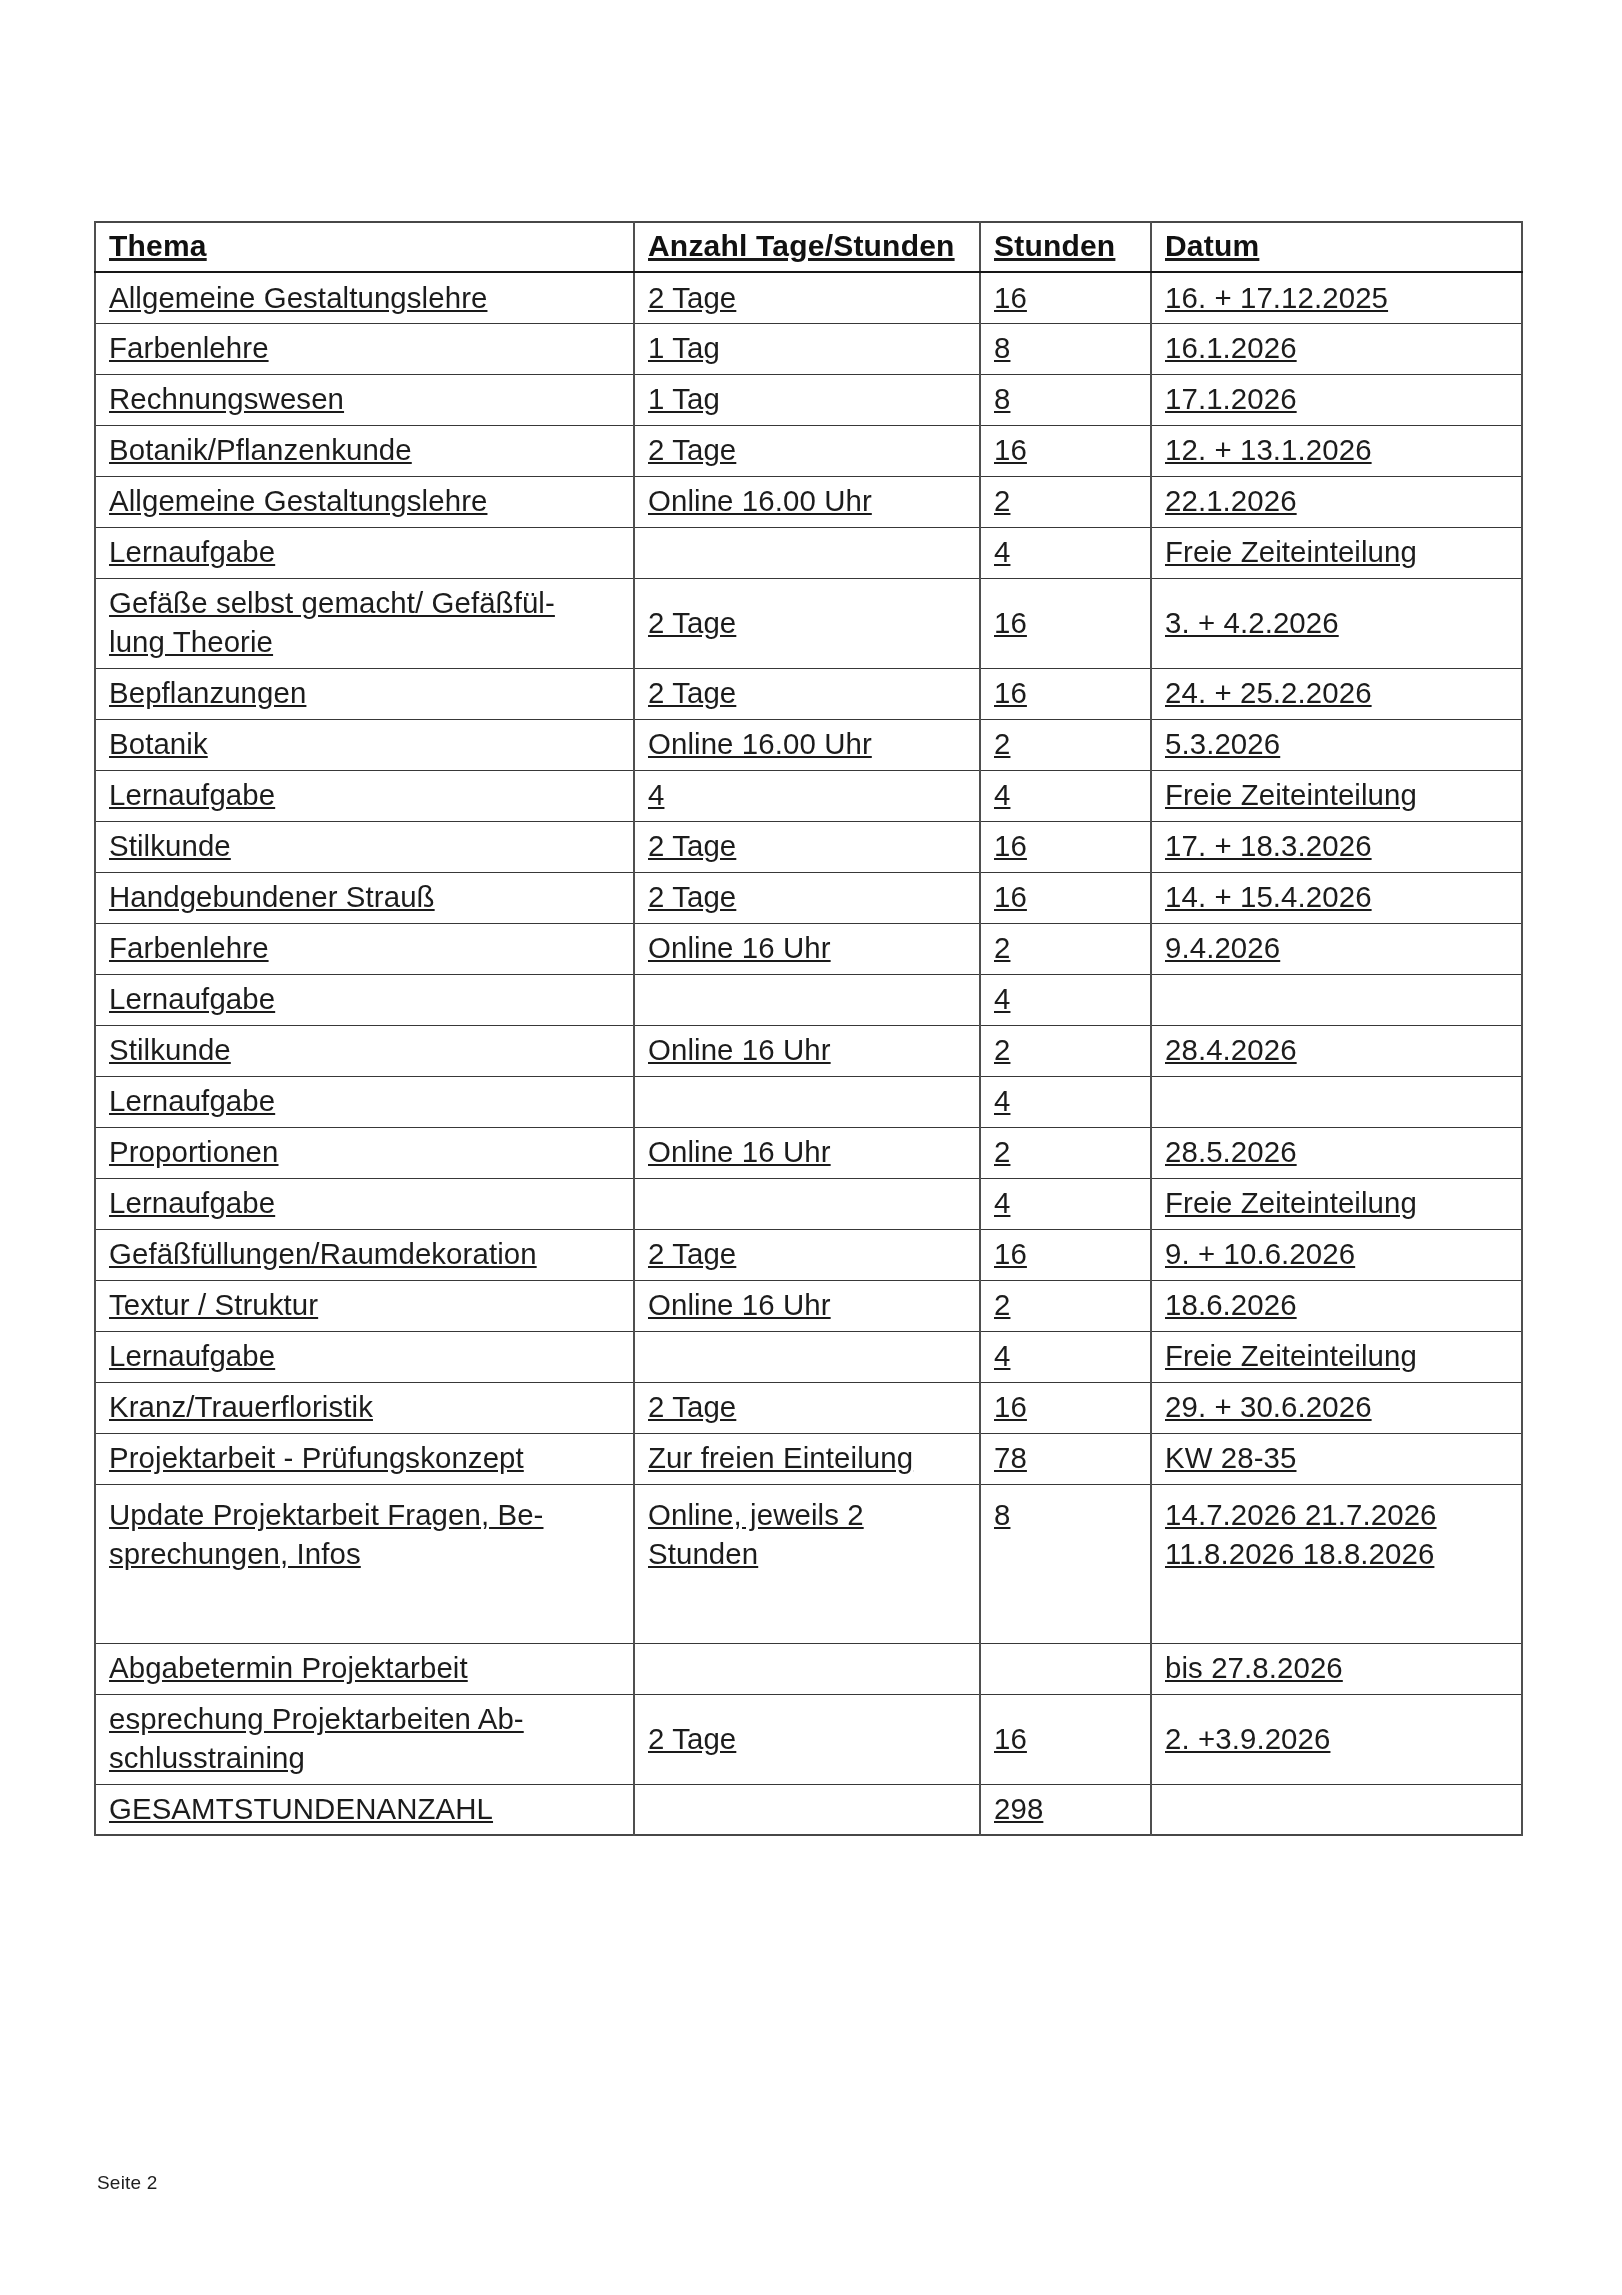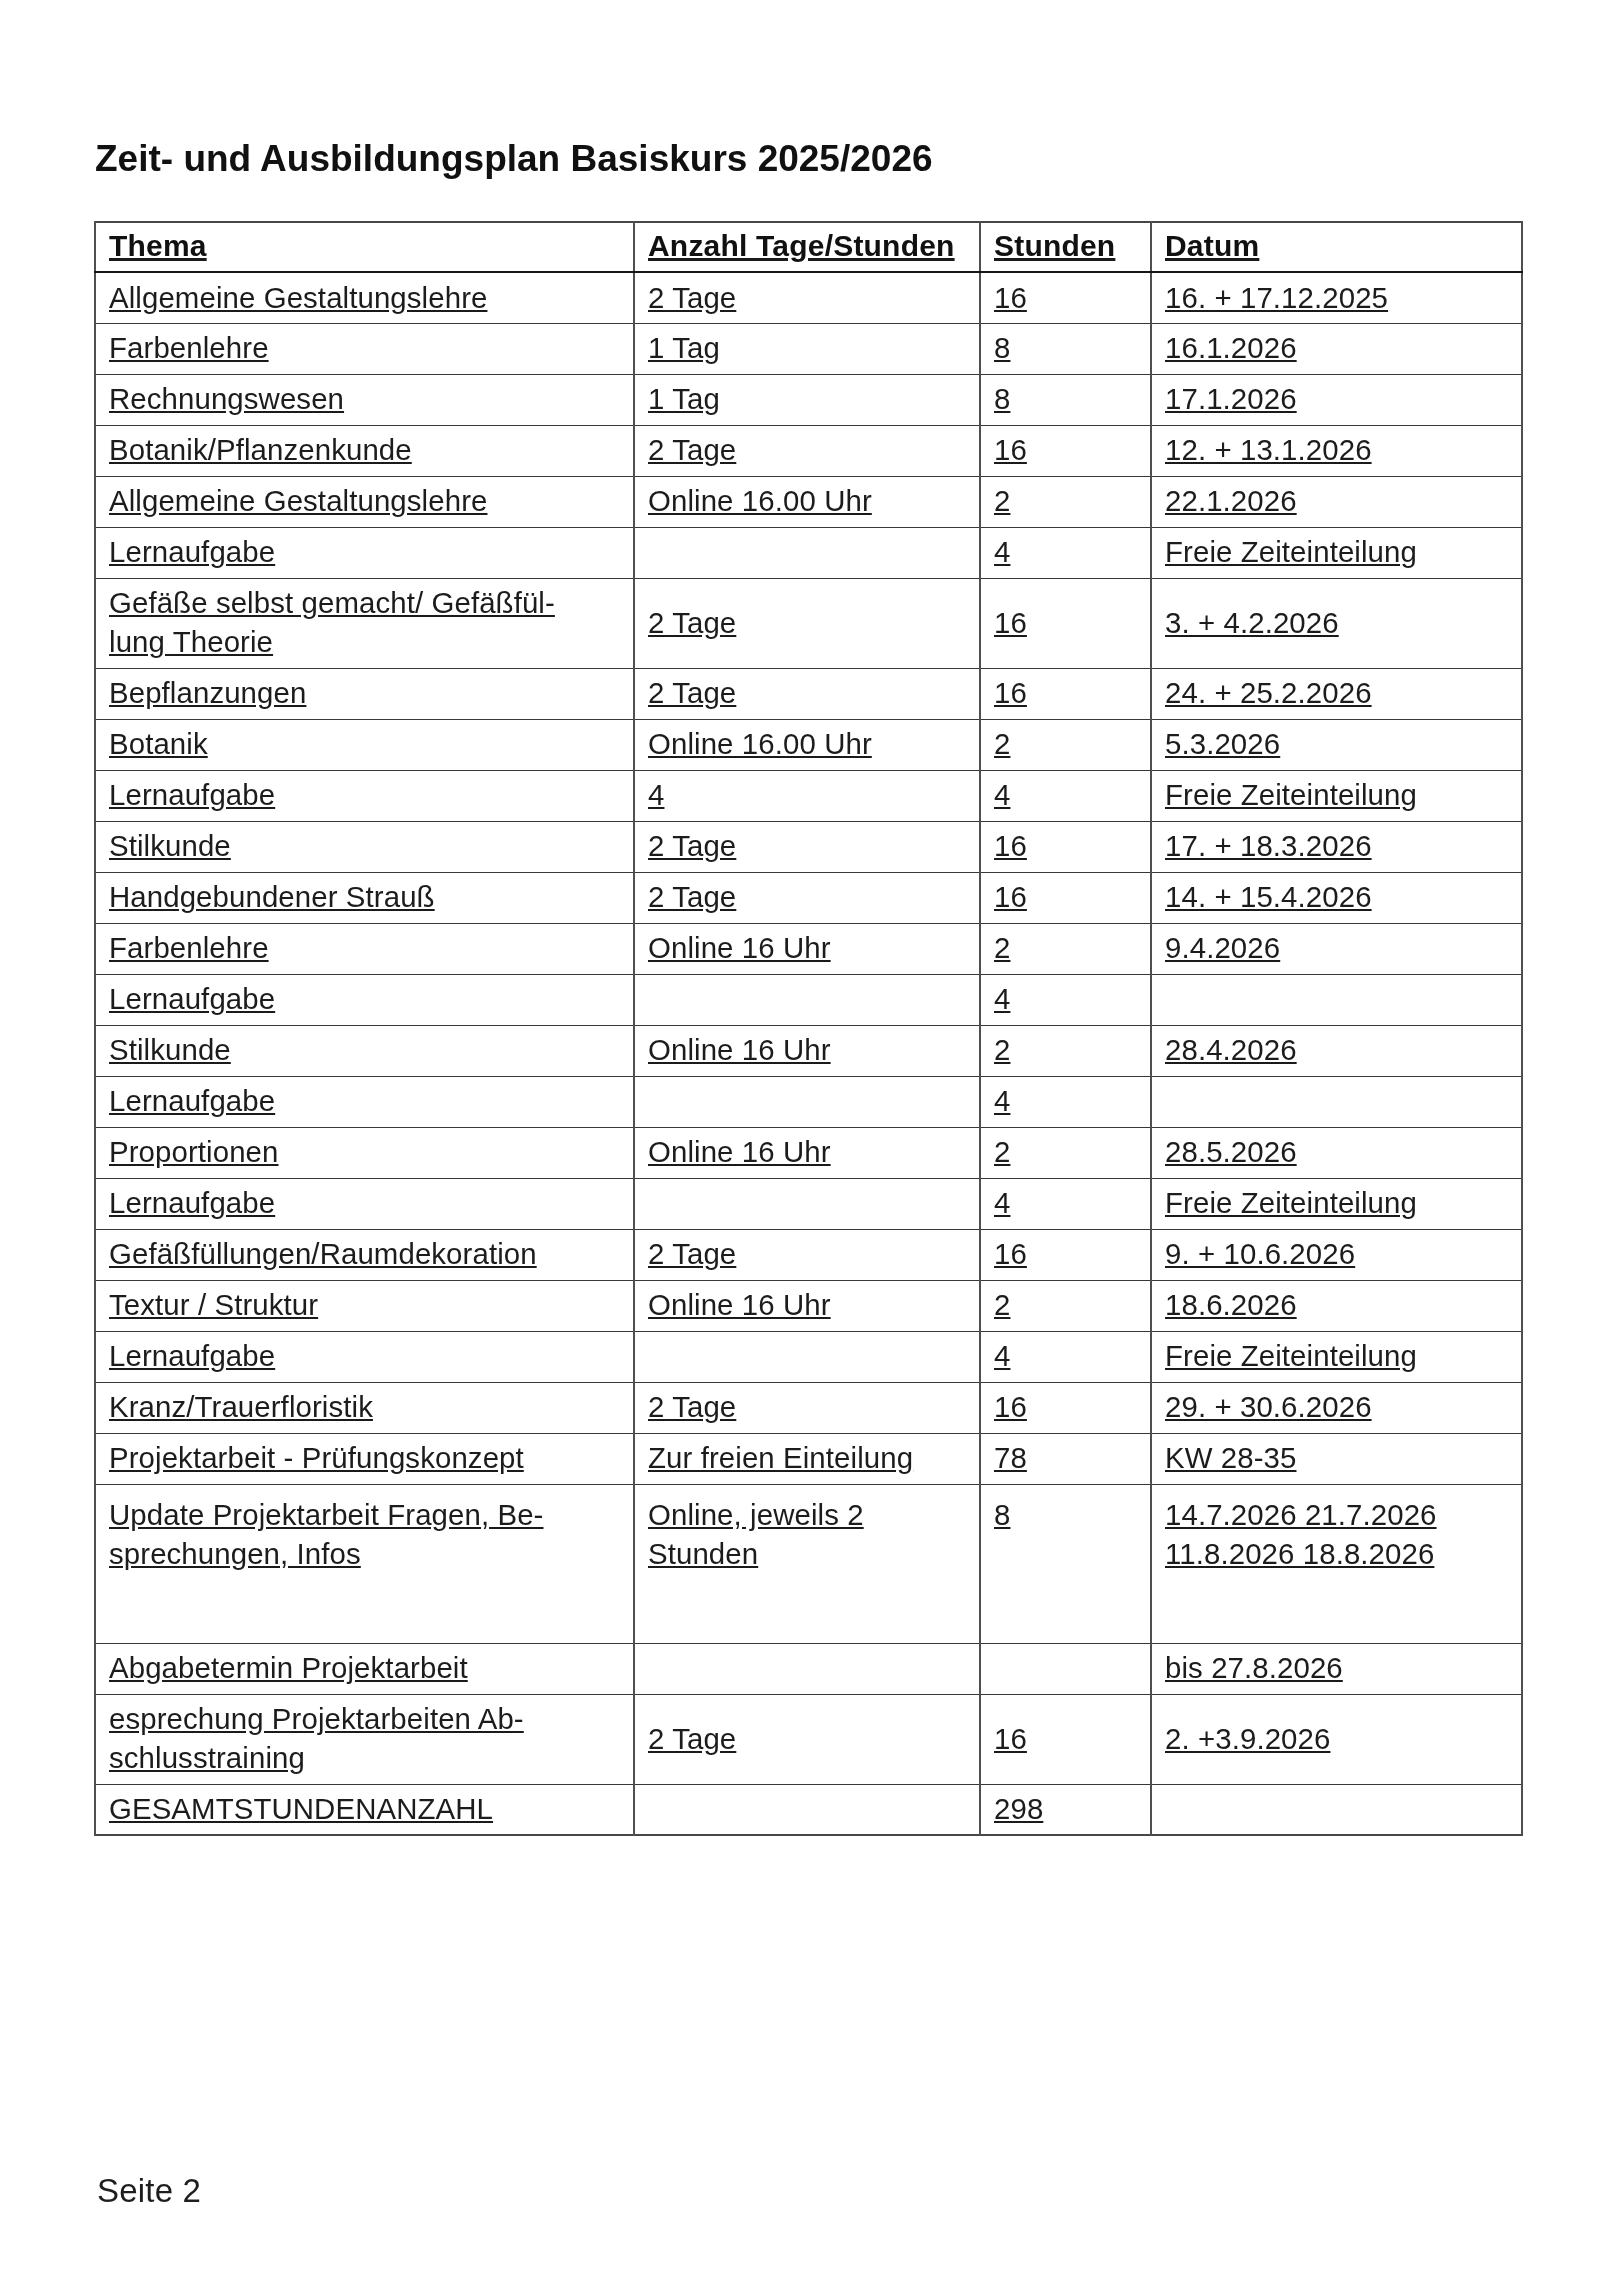--- a/index.html
+++ b/index.html
@@ -72,32 +72,31 @@
     color: #1c1c1c;
   }
   tr.row-std  { height: 51px; padding-left: 17px; }
   tr.row-2ln  { height: 90px; }
   tr.row-tall { height: 159px; }
   tr.row-tall td { vertical-align: top; padding-top: 10px; }
   .page-footer {
     position: absolute;
     left: 97px;
     top: 2172px;
-    font-size: 33px;
+    font-size: 19px;
     font-weight: 300;
     letter-spacing: 0.2px;
     color: #1e1e1e;
   }
 </style>
 </head>
 <body>
 
 <div class="page">
 
-  <h1 class="page-title">Zeit- und Ausbildungsplan Basiskurs 2025/2026</h1>
 
   <table class="schedule">
     <colgroup>
       <col class="c-thema">
       <col class="c-anzahl">
       <col class="c-stunden">
       <col class="c-datum">
     </colgroup>
     <thead>
       <tr>

